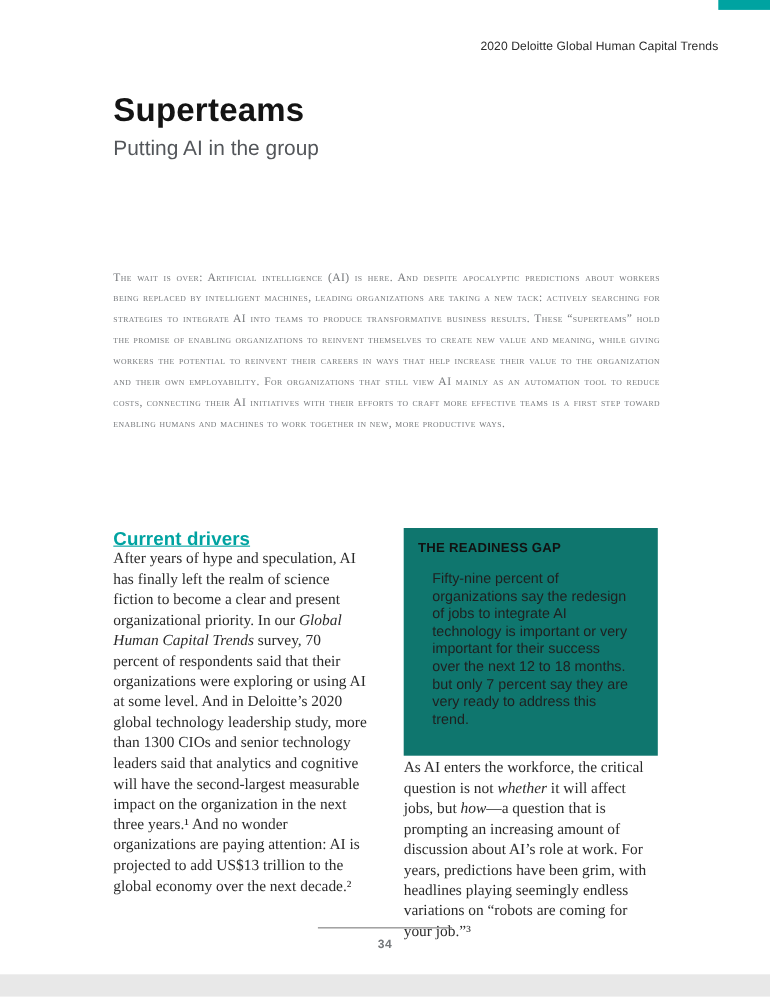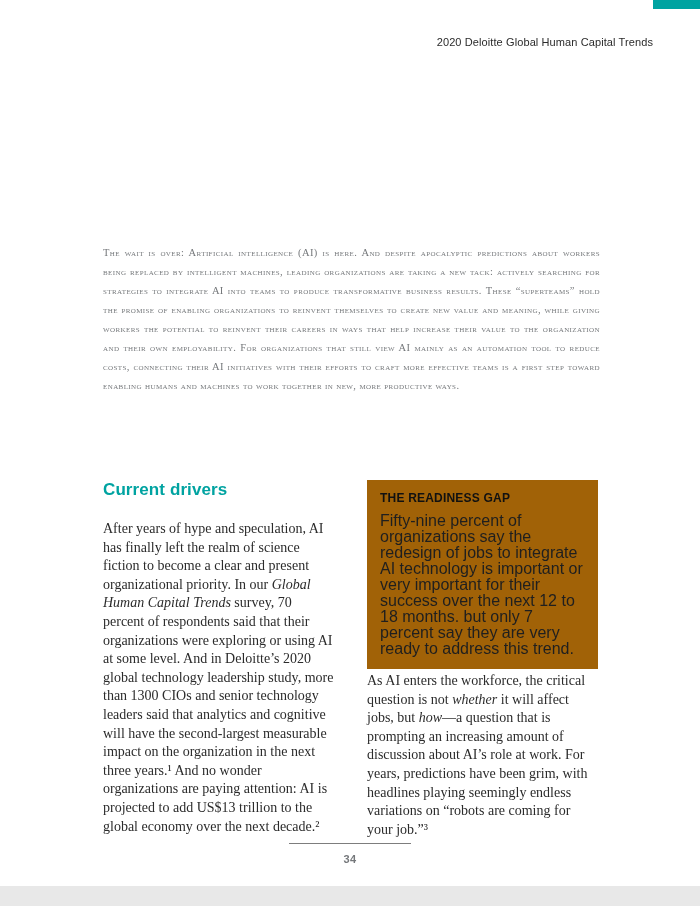--- a/index.html
+++ b/index.html
@@ -42,44 +42,45 @@
     color:#75787B;
     text-align:justify;
     font-family:Liberation Serif, serif;
   }
   .columns{
     position:absolute;top:480px;left:103px;width:495px;
     display:flex;gap:33px;
   }
   .col{width:231px;}
   .section-heading{
-    margin:0 0 20px 0;
+    margin:0 0 0 0;
     font-size:17px;font-weight:bold;color:#00A3A1;
     letter-spacing:0.1px;
+    text-decoration:underline;
   }
   .body-text{
     margin:0;
     font-family:Liberation Serif, serif;
     font-size:14px;line-height:18.6px;color:#2b2b2b;
   }
   .body-text em{font-style:italic;}
   .callout{
-    background:#a16207;
+    background:#0f766e;
     padding:11px 13px 12px 13px;
     box-sizing:border-box;
     width:231px;
   }
   .callout-title{
     font-size:12px;font-weight:bold;color:#111111;
     margin:0 0 8px 0;
     letter-spacing:0.2px;
   }
   .callout-body{
-    margin:0;
-    font-size:16px;line-height:16px;color:#1f1f1f;
+    margin:13px;
+    font-size:13px;line-height:16px;color:#1f1f1f;
   }
   .right-para{margin-top:3px;}
   .footer{
     position:absolute;top:843px;left:0;width:700px;
     text-align:center;
   }
   .footer-line{
     width:122px;margin:0 auto;
     border-top:1px solid #7d7d7d;
   }
@@ -91,20 +92,24 @@
 </style>
 </head>
 <body>
 
 <div class="page">
 
   <div class="corner-bar"></div>
 
   <div class="report-header">2020 Deloitte Global Human Capital Trends</div>
 
+  <div class="title-block">
+    <h1 class="page-title">Superteams</h1>
+    <h2 class="page-subtitle">Putting AI in the group</h2>
+  </div>
 
   <p class="intro">The wait is over: Artificial intelligence (AI) is here. And despite apocalyptic predictions about workers being replaced by intelligent machines, leading organizations are taking a new tack: actively searching for strategies to integrate AI into teams to produce transformative business results. These “superteams” hold the promise of enabling organizations to reinvent themselves to create new value and meaning, while giving workers the potential to reinvent their careers in ways that help increase their value to the organization and their own employability. For organizations that still view AI mainly as an automation tool to reduce costs, connecting their AI initiatives with their efforts to craft more effective teams is a first step toward enabling humans and machines to work together in new, more productive ways.</p>
 
   <div class="columns">
 
     <div class="col">
       <h3 class="section-heading">Current drivers</h3>
       <p class="body-text"><span>After years of hype and speculation, AI has finally left the realm of science fiction to become a clear and present organizational priority. In our </span><em>Global Human Capital Trends</em><span> survey, 70 percent of respondents said that their organizations were exploring or using AI at some level. And in Deloitte’s 2020 global technology leadership study, more than 1300 CIOs and senior technology leaders said that analytics and cognitive will have the second-largest measurable impact on the organization in the next three years.¹ And no wonder organizations are paying attention: AI is projected to add US$13 trillion to the global economy over the next decade.²</span></p>
     </div>
 

